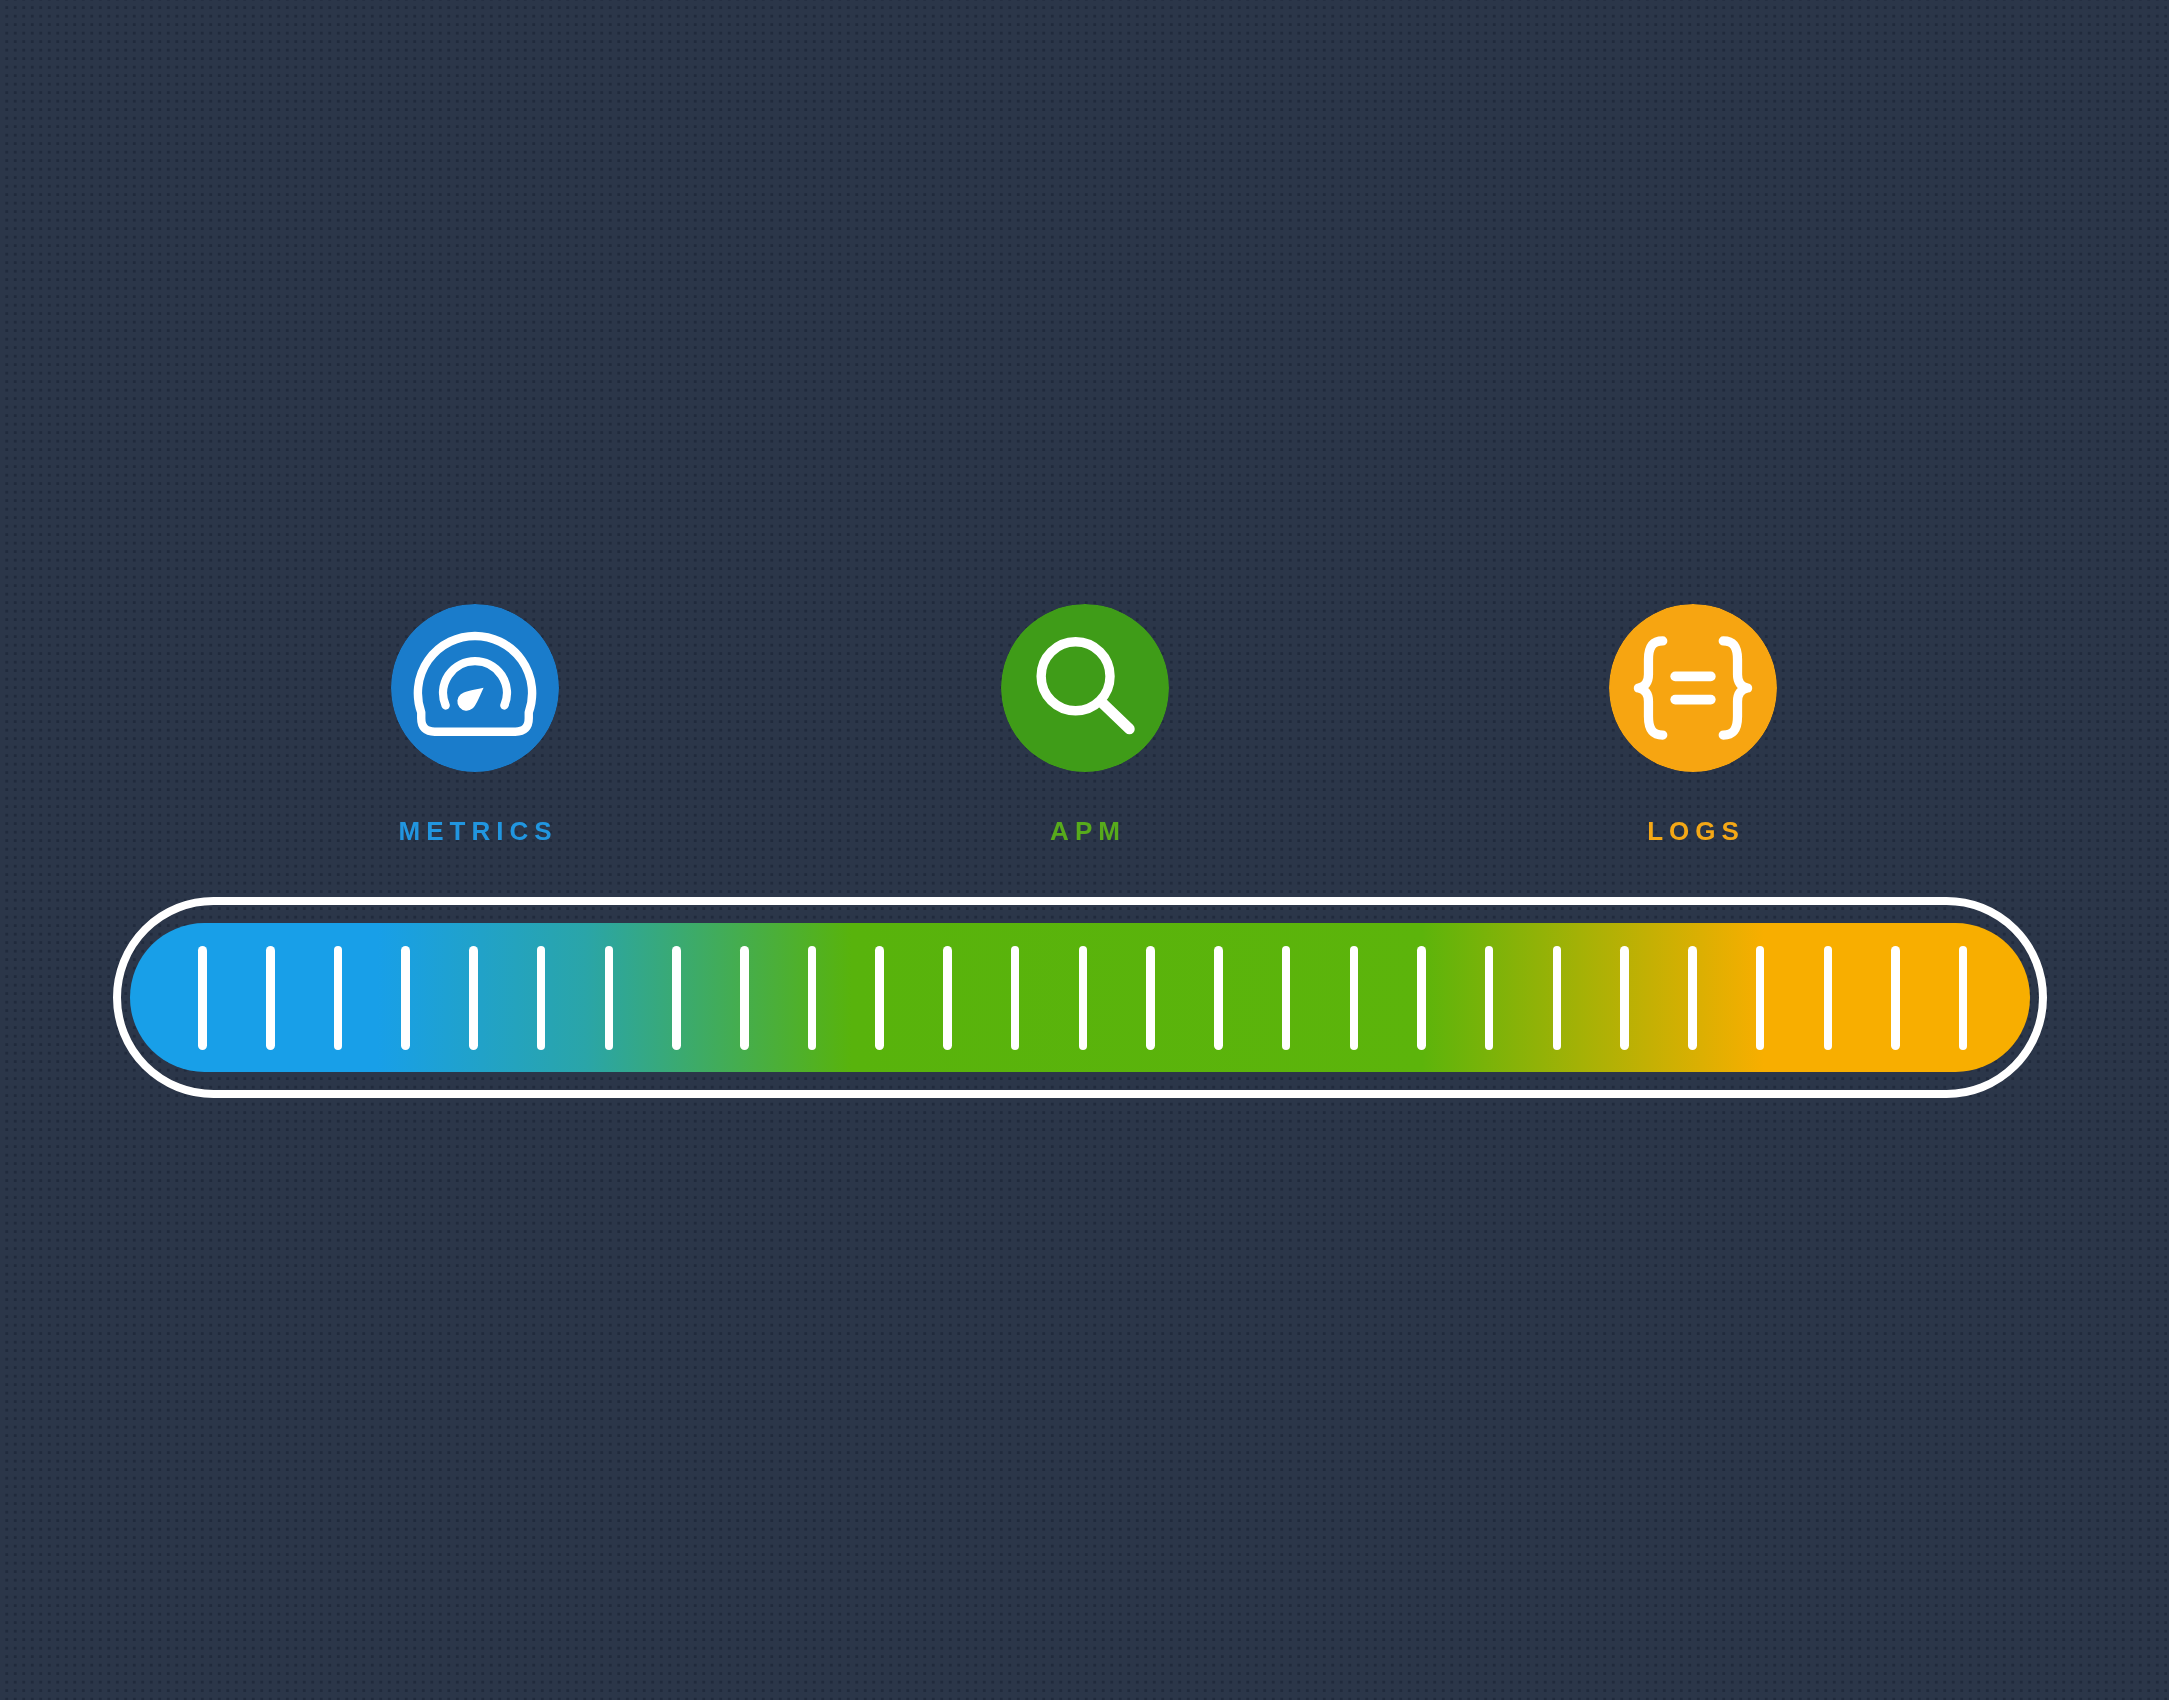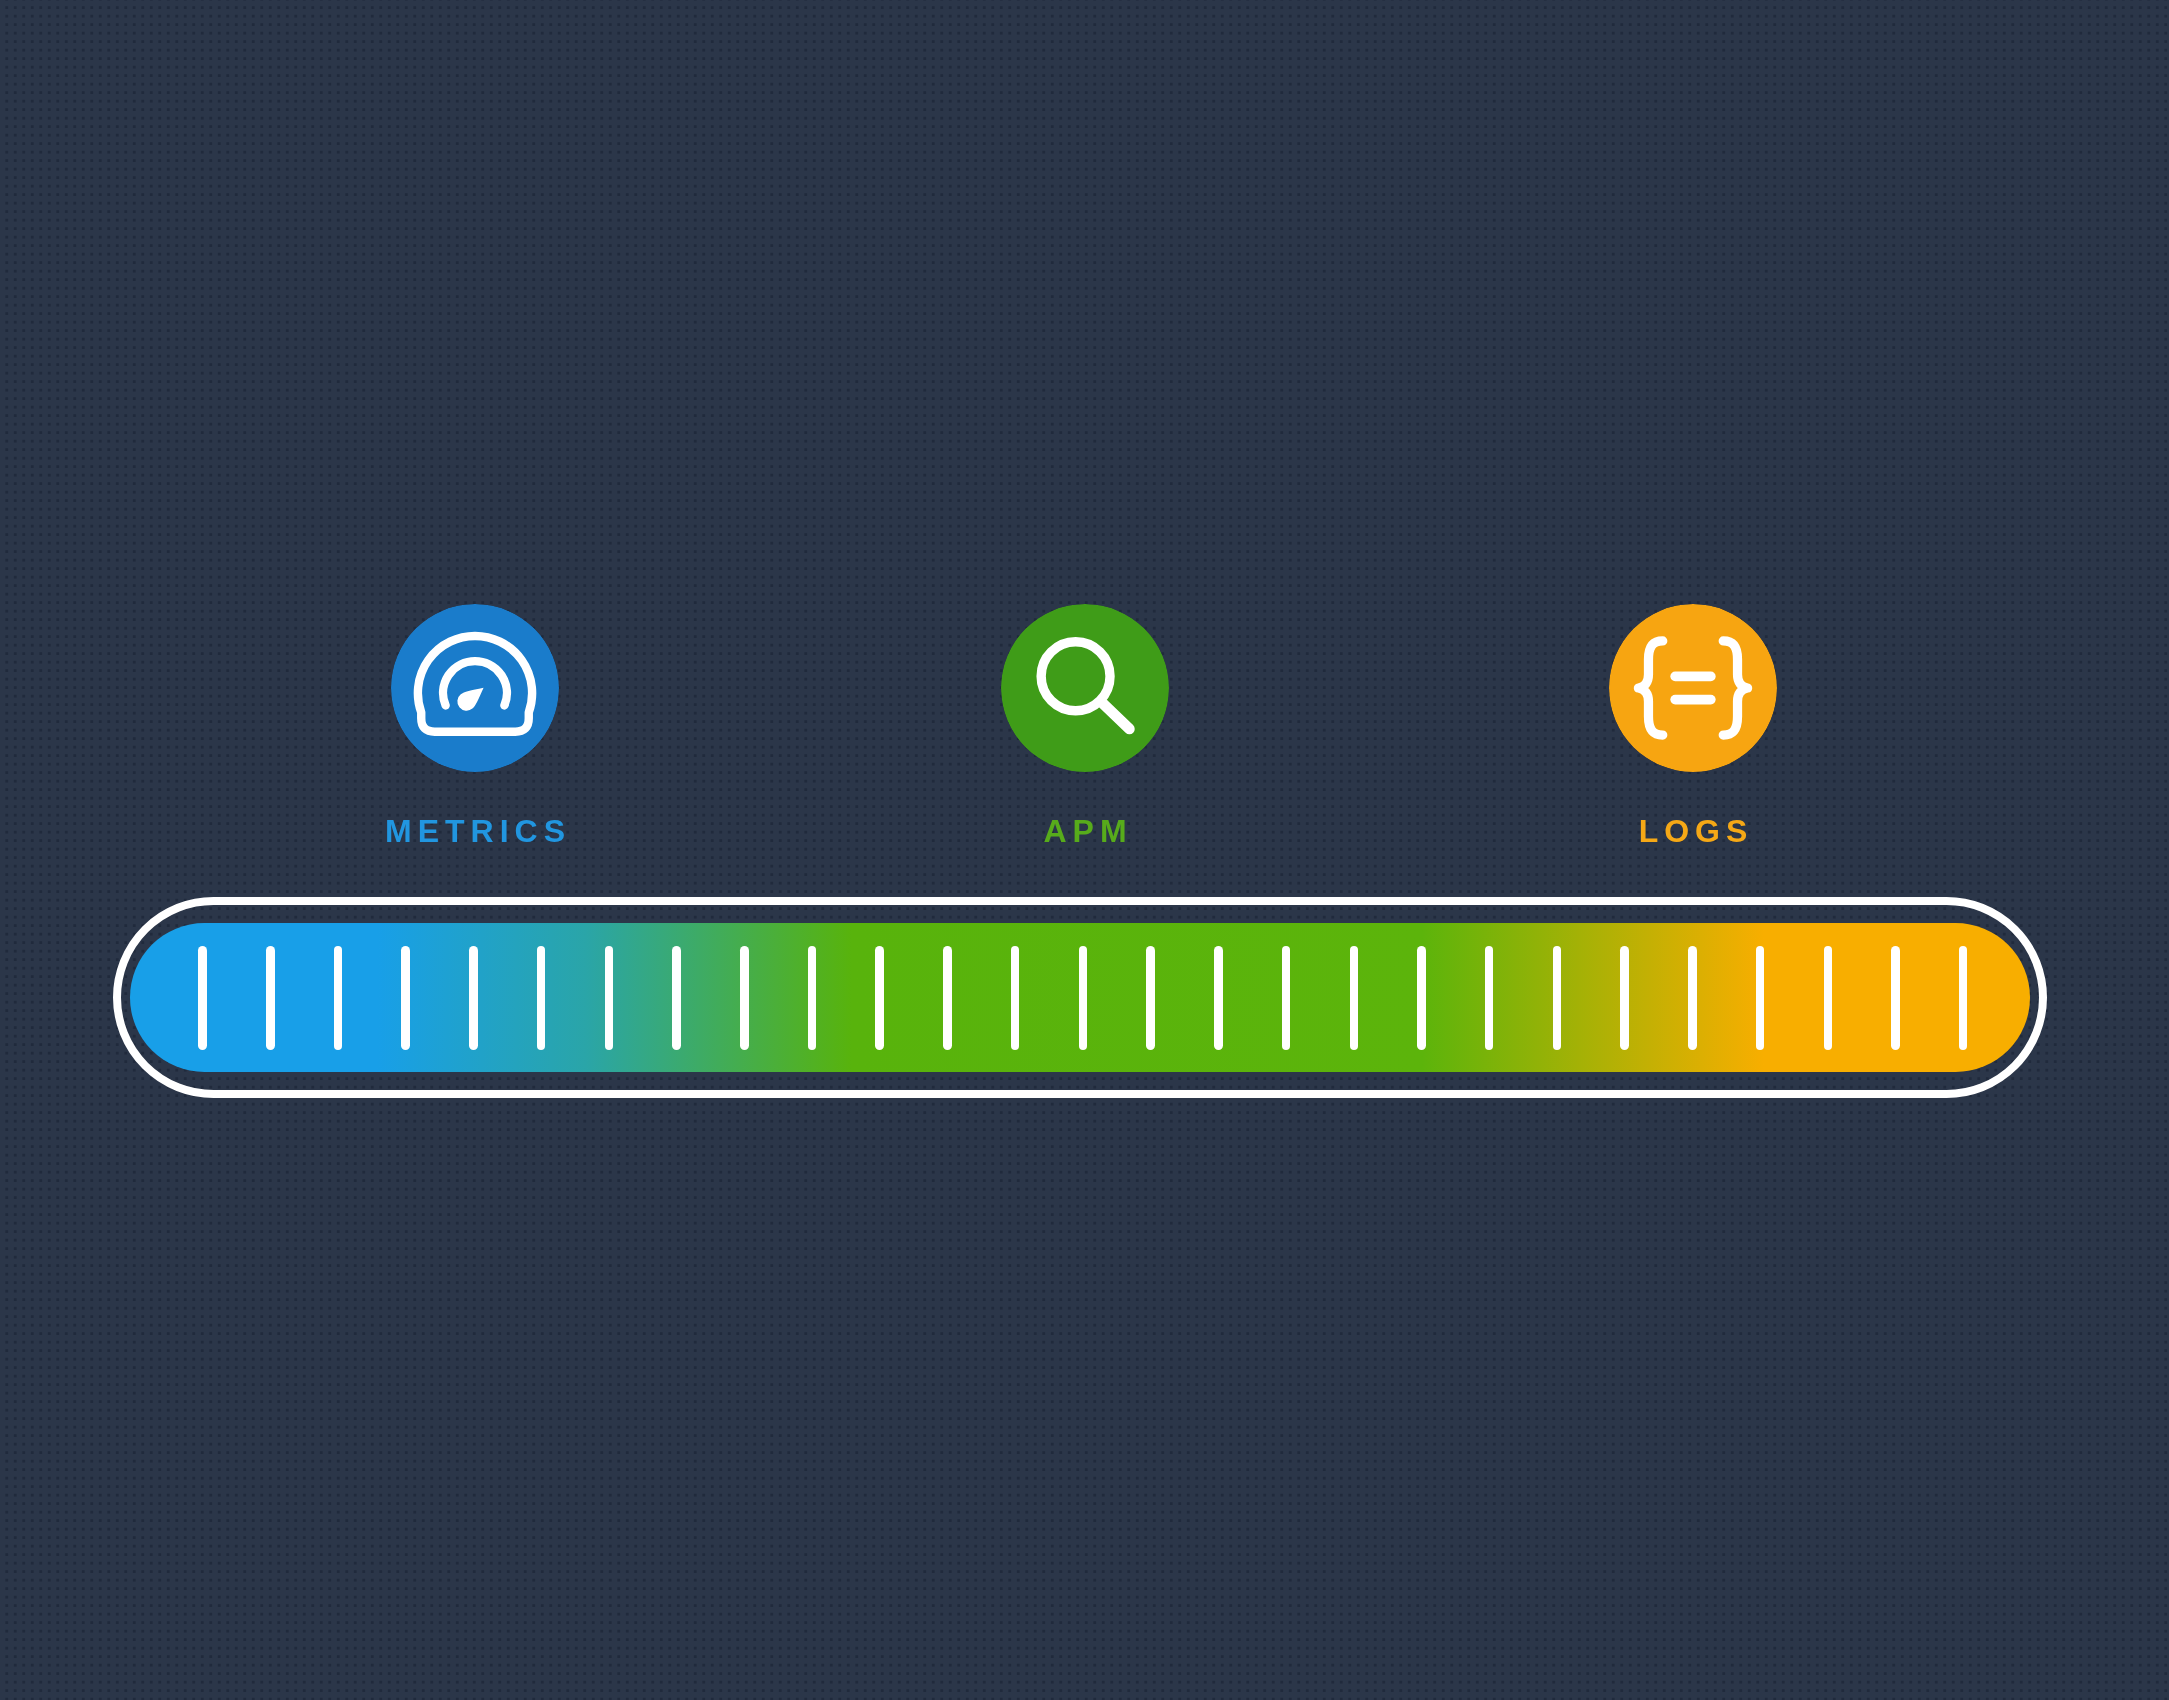--- a/index.html
+++ b/index.html
@@ -29,21 +29,21 @@
     align-items: center;
   }
   .pillar .badge {
     width: 168px;
     height: 168px;
     border-radius: 50%;
     display: block;
   }
   .pillar .label {
     margin-top: 40px;
-    font-size: 32px;
+    font-size: 26px;
     font-weight: 700;
     letter-spacing: 6px;
     line-height: 39px;
     white-space: nowrap;
     text-indent: 6px; 
   }
 
   
   .bar-outline {
     position: absolute;

